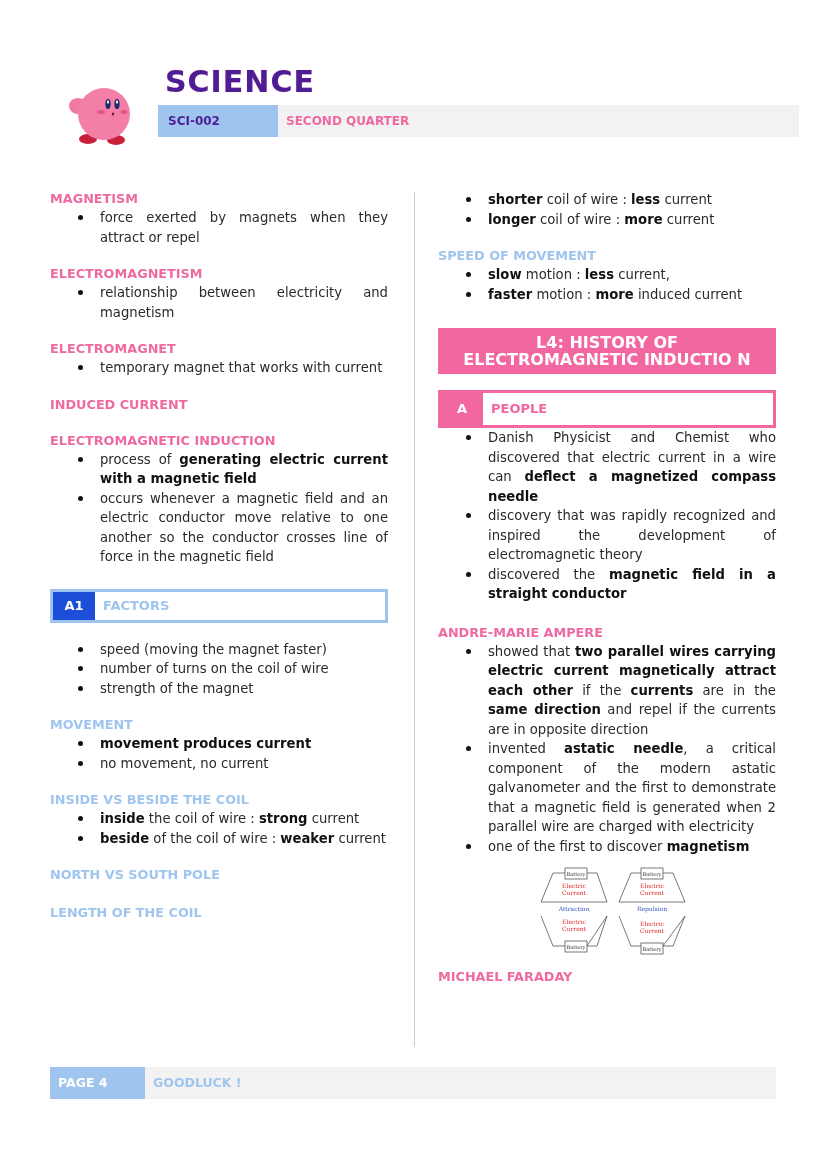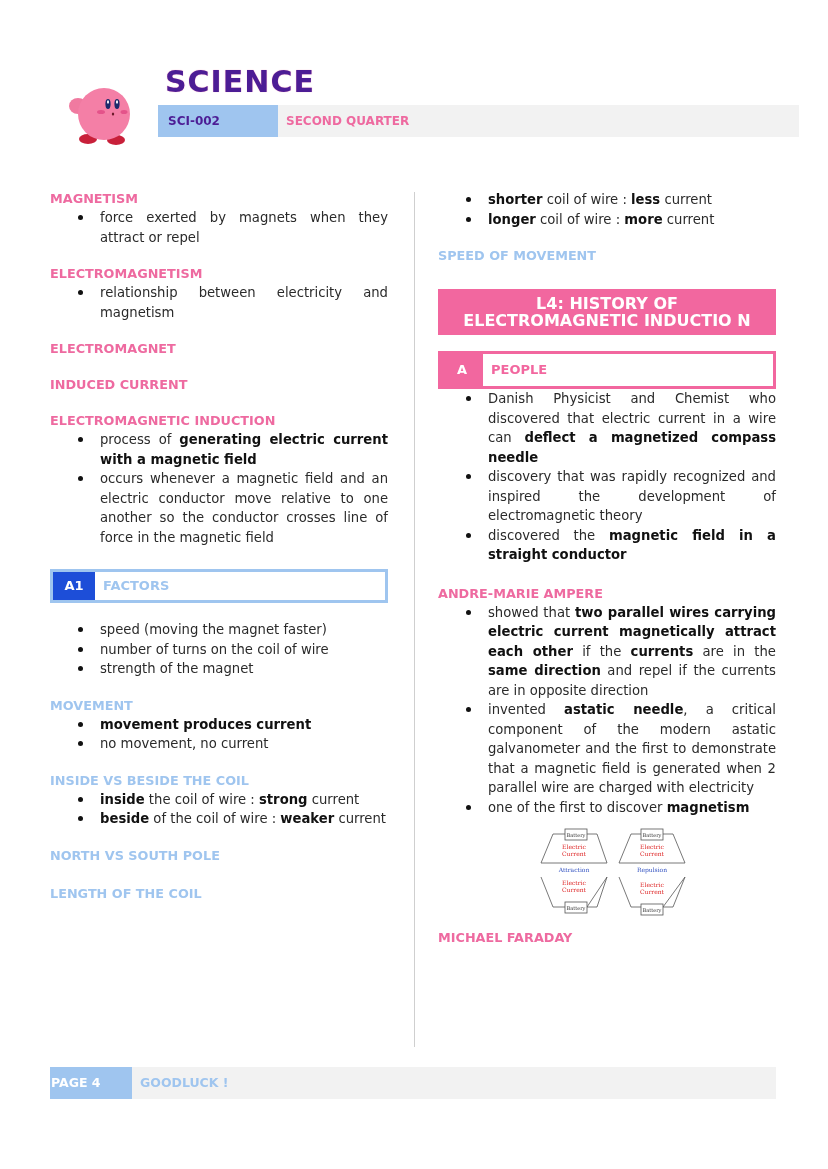--- a/index.html
+++ b/index.html
@@ -34,22 +34,22 @@
     .sec-blue .tag { background: #1d4ed8; }
     .sec-blue .lbl { color: #9fc5ef; }
     .sec-pink { border-color: #f2679f; }
     .sec-pink .tag { background: #f2679f; }
     .sec-pink .lbl { color: #f2679f; }
     .lesson { background: #f2679f; color: #fff; font-weight: bold; font-size: 16px; line-height: 17px;
       text-align: center; padding: 6px 10px; margin-top: 24px; }
     .figure { margin: 10px 0 0 97px; width: 160px; height: 92px; }
     
     .ftr-bar { left: 50px; top: 1067px; width: 726px; height: 32px; background: #f2f2f2; display: flex; }
-    .ftr-page { width: 82px; background: #9fc5ef; color: #fff; font-weight: bold; font-size: 12.5px;
-      line-height: 32px; padding-left: 1px; box-sizing: border-box; }
+    .ftr-page { width: 95px; background: #9fc5ef; color: #fff; font-weight: bold; font-size: 12.5px;
+      line-height: 32px; padding-left: 8px; box-sizing: border-box; }
     .ftr-msg { color: #9fc5ef; font-weight: bold; font-size: 12.5px; line-height: 32px; padding-left: 8px; }
   </style>
 </head>
 <body>
 
 <div class="abs kirby">
   <svg width="68" height="62" viewBox="0 0 68 62">
     <ellipse cx="20" cy="55" rx="9" ry="5" fill="#c8203a"></ellipse>
     <ellipse cx="48" cy="56" rx="9" ry="5" fill="#c8203a"></ellipse>
     <ellipse cx="10" cy="22" rx="9" ry="8" fill="#f07aa0"></ellipse>
@@ -76,20 +76,23 @@
   <ul>
     <li>force exerted by magnets when they attract or repel</li>
   </ul>
 
   <div class="h-pink">ELECTROMAGNETISM</div>
   <ul>
     <li>relationship between electricity and magnetism</li>
   </ul>
 
   <div class="h-pink">ELECTROMAGNET</div>
+  <ul>
+    <li>temporary magnet that works with current</li>
+  </ul>
 
   <div class="h-pink">INDUCED CURRENT</div>
 
   <div class="h-pink">ELECTROMAGNETIC INDUCTION</div>
   <ul>
     <li><span>process of </span><b>generating electric current with a magnetic field</b></li>
     <li>occurs whenever a magnetic field and an electric conductor move relative to one another so the conductor crosses line of force in the magnetic field</li>
   </ul>
 
   <div class="sec-box sec-blue" style="margin-top:22px">
@@ -119,20 +122,24 @@
   <div class="h-blue" style="margin-top:20px">LENGTH OF THE COIL</div>
 </div>
 
 <div class="abs col colR">
   <ul>
     <li><b>shorter</b><span> coil of wire : </span><b>less</b><span> current</span></li>
     <li><b>longer</b><span> coil of wire : </span><b>more</b><span> current</span></li>
   </ul>
 
   <div class="h-blue">SPEED OF MOVEMENT</div>
+  <ul>
+    <li><b>slow</b><span> motion : </span><b>less</b><span> current,</span></li>
+    <li><b>faster</b><span> motion :  </span><b>more</b><span> induced current</span></li>
+  </ul>
 
   <div class="lesson">L4: HISTORY OF ELECTROMAGNETIC INDUCTIO N</div>
 
   <div class="sec-box sec-pink" style="margin-top:16px;height:38px">
     <div class="tag" style="line-height:32px">A</div>
     <div class="lbl" style="line-height:32px">PEOPLE</div>
   </div>
 
   <ul>
     <li><span>Danish Physicist and Chemist who discovered that electric current in a wire can </span><b>deflect a magnetized compass needle</b></li>

